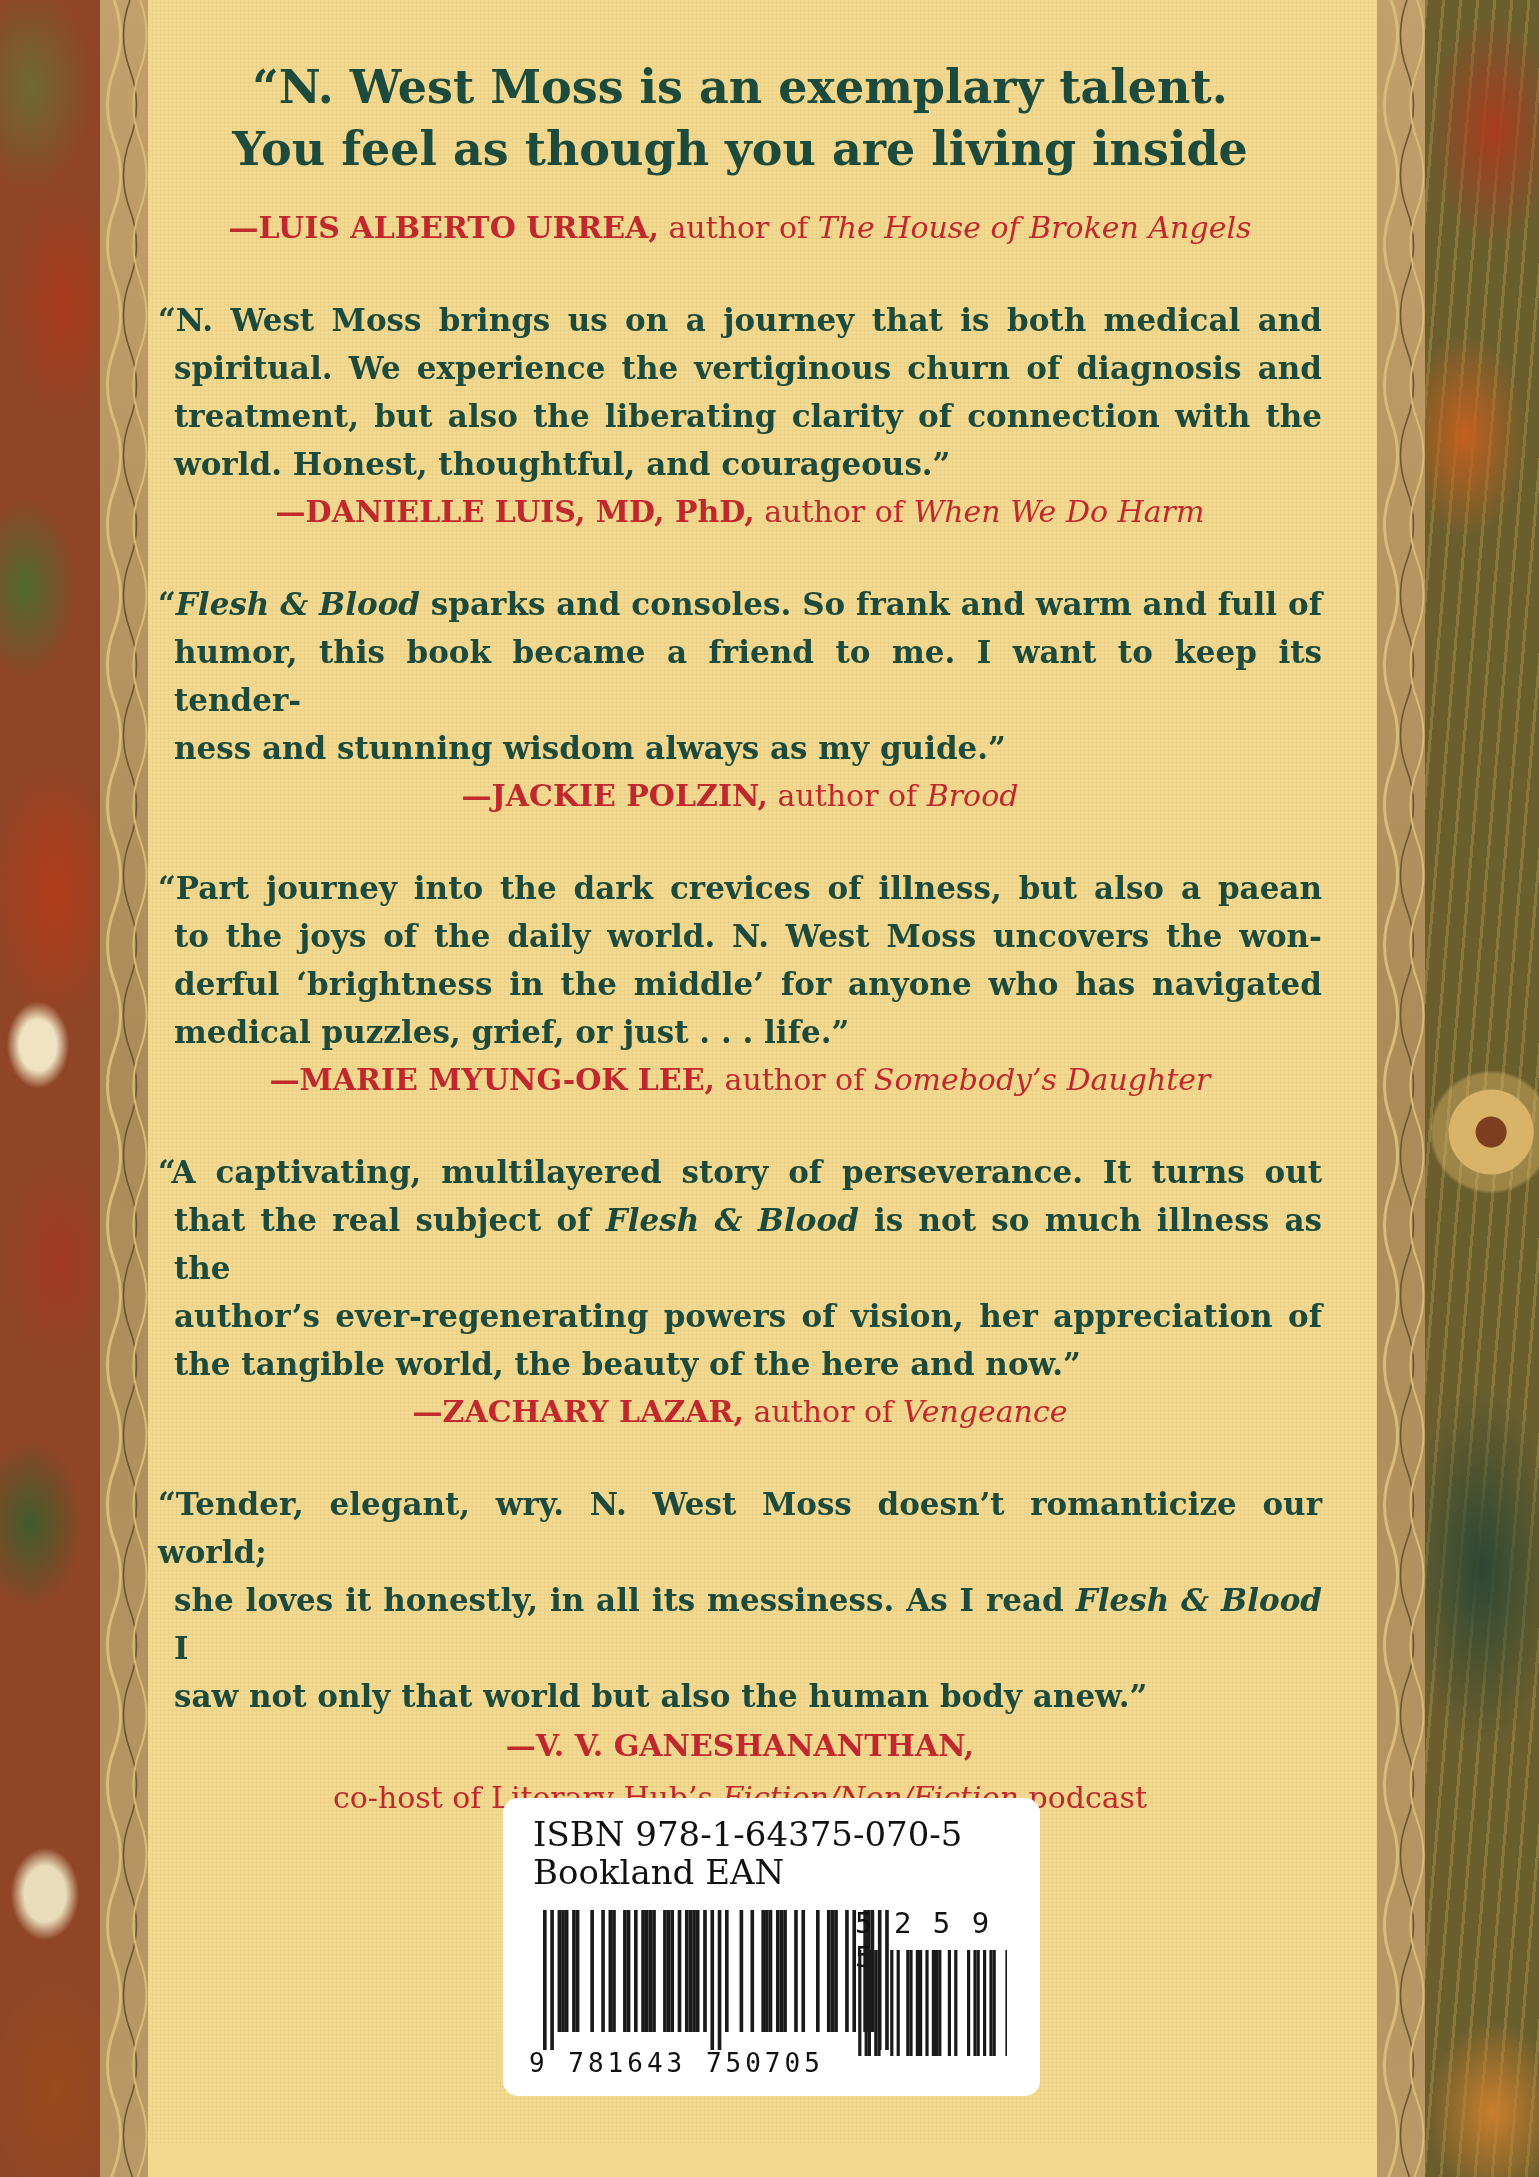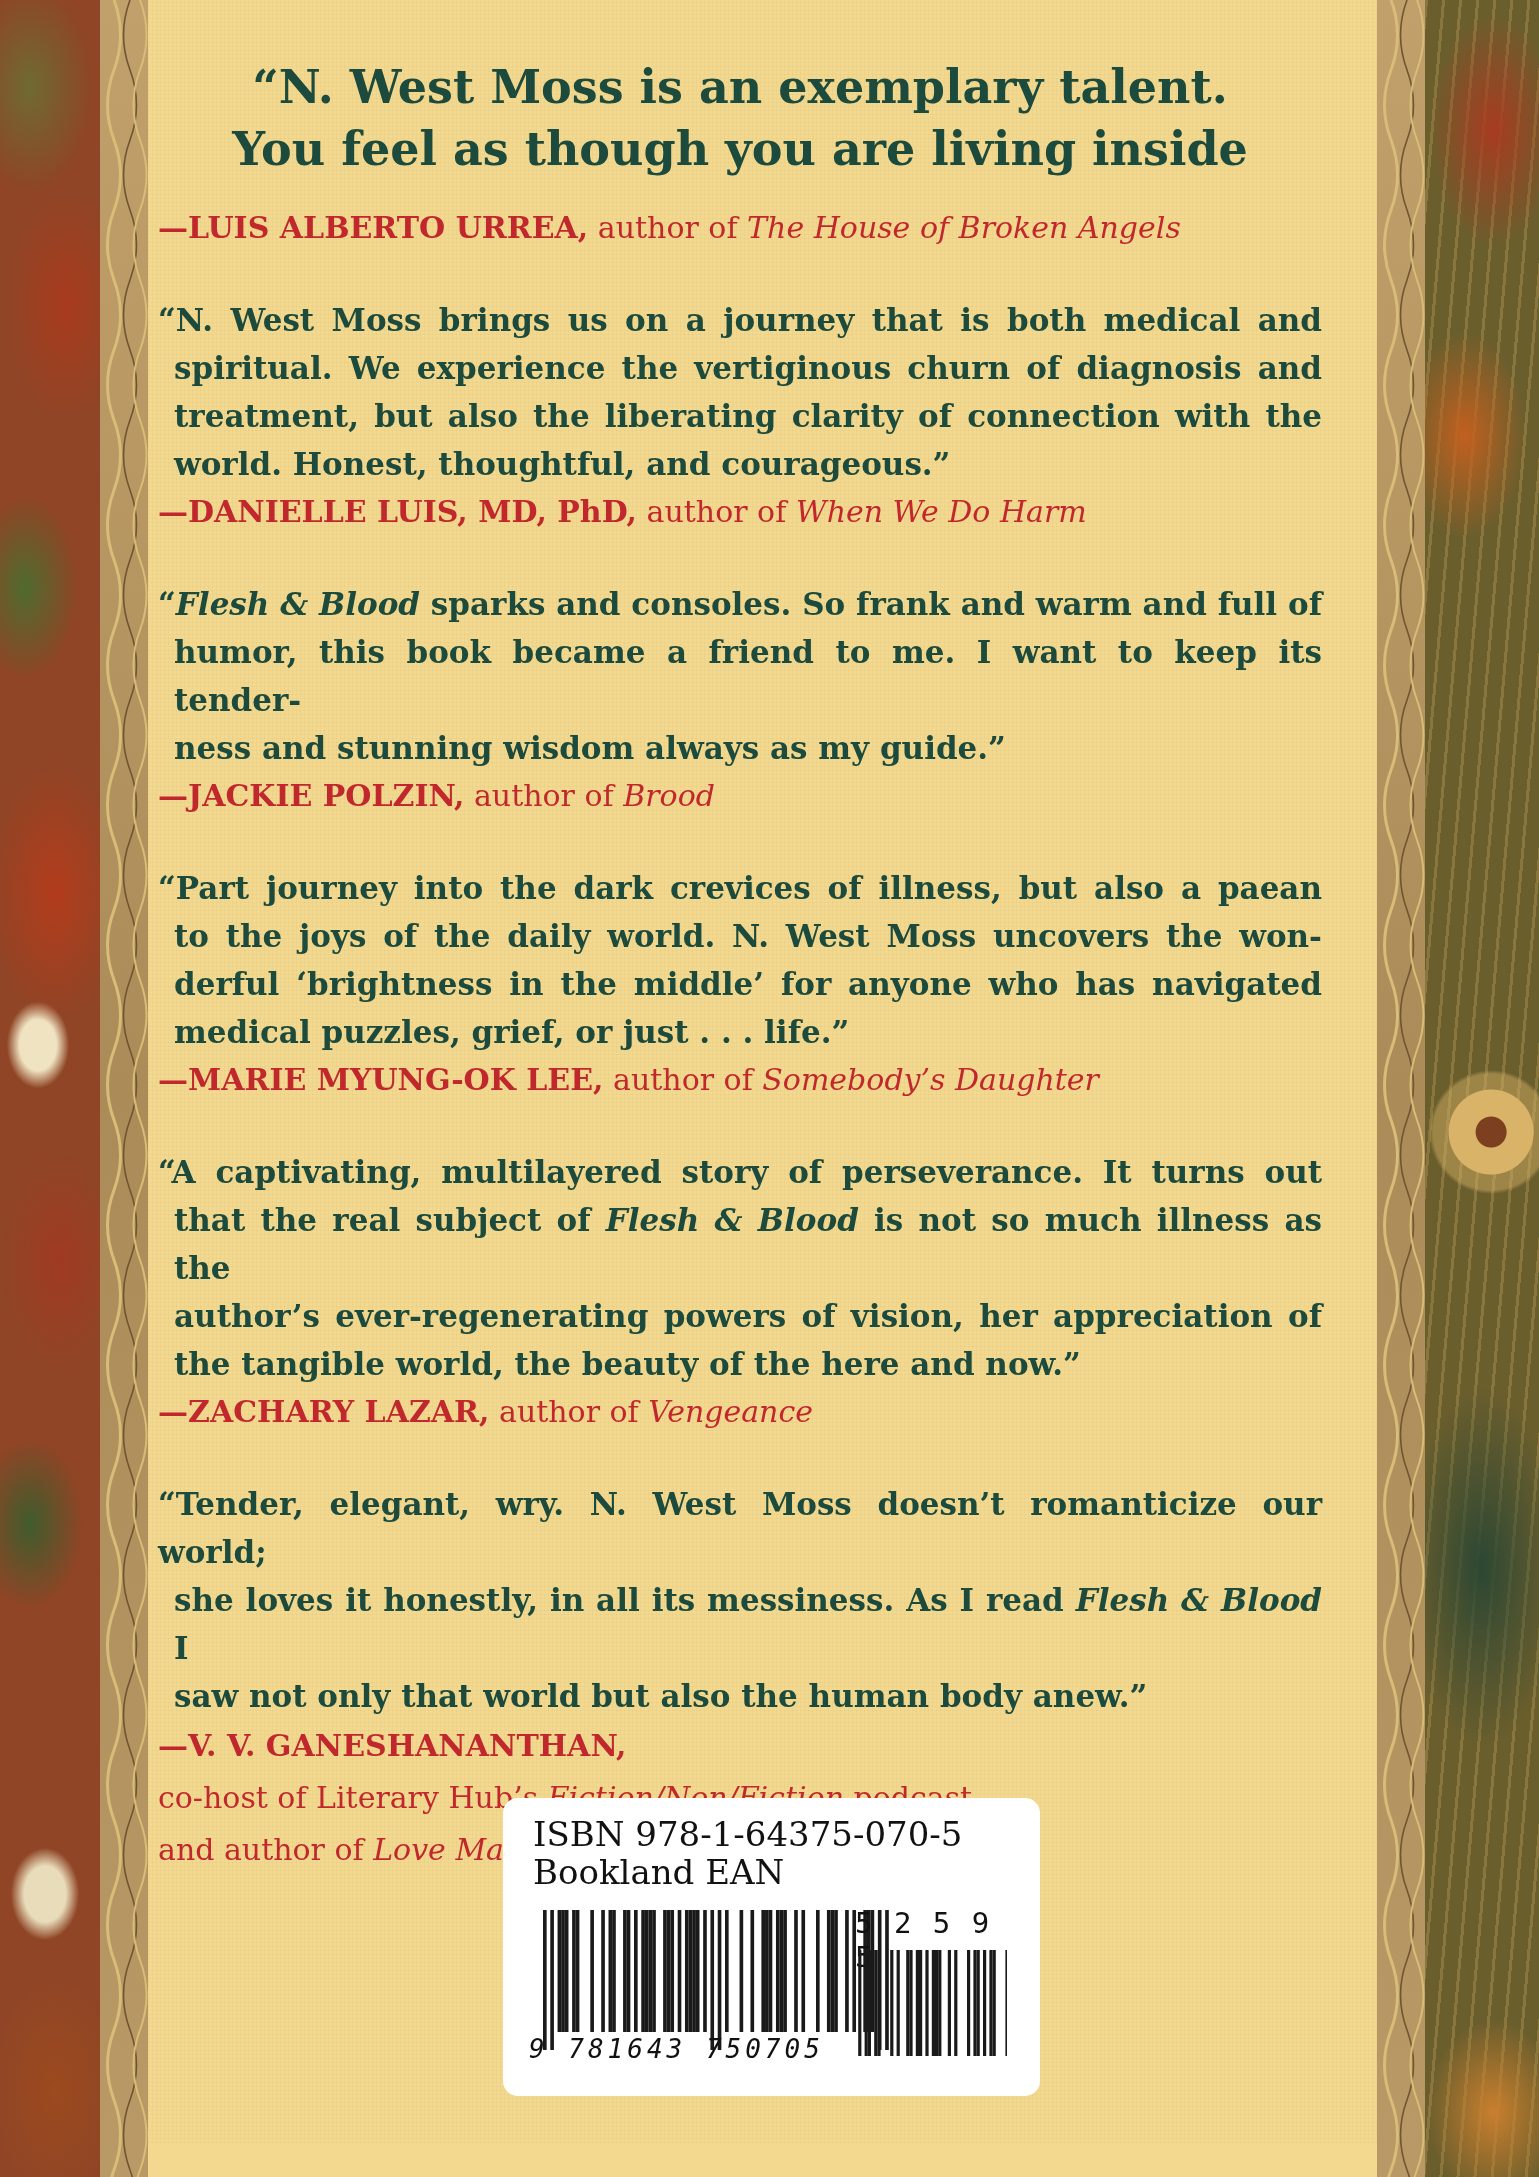--- a/index.html
+++ b/index.html
@@ -49,33 +49,33 @@
   .blurb{margin-top:44px;color:#1c4a3c;font-weight:bold;
          font-size:31px;line-height:48px;}
   .q-line{text-align:justify;text-align-last:justify;}
   .q-line.cont{padding-left:16px;}
   .q-line.last{text-align-last:left;}
   .qi{font-style:italic;}
 
   
   .attr-block{margin-top:24px;}
   .attr-line{color:#c0282e;font-weight:normal;font-size:30px;
-             line-height:48px;text-align:left;}
+             line-height:48px;text-align:center;}
   .tall .attr-line{line-height:52px;}
   .attr-line .b{font-weight:bold;}
   .attr-line .i{font-style:italic;}
 
   
   .barcode-box{position:absolute;left:355px;top:1798px;width:537px;height:298px;
                background:#ffffff;color:#111;border-radius:15px;}
   .isbn-line{position:absolute;left:30px;top:14px;font-size:34px;line-height:44px;}
   .ean-label{position:absolute;left:30px;top:52px;font-size:34px;line-height:44px;}
   .ean-main{position:absolute;left:40px;top:112px;}
-  .ean-digits{position:absolute;left:26px;top:236px;width:350px;
-              font-family:"DejaVu Sans Mono",monospace;font-size:26px;letter-spacing:4px;font-style:italic;}
+  .ean-digits{position:absolute;left:26px;top:250px;width:350px;
+              font-family:"DejaVu Sans Mono",monospace;font-size:26px;letter-spacing:4px;}
   .ean-supp-digits{position:absolute;left:352px;top:108px;width:170px;
               font-family:"DejaVu Sans Mono",monospace;font-size:29px;letter-spacing:2px;}
   .ean-supp{position:absolute;left:352px;top:152px;}
 </style>
 </head>
 <body>
 
 <div class="page">
   <div class="art art-left"></div>
   <div class="strip strip-left">

